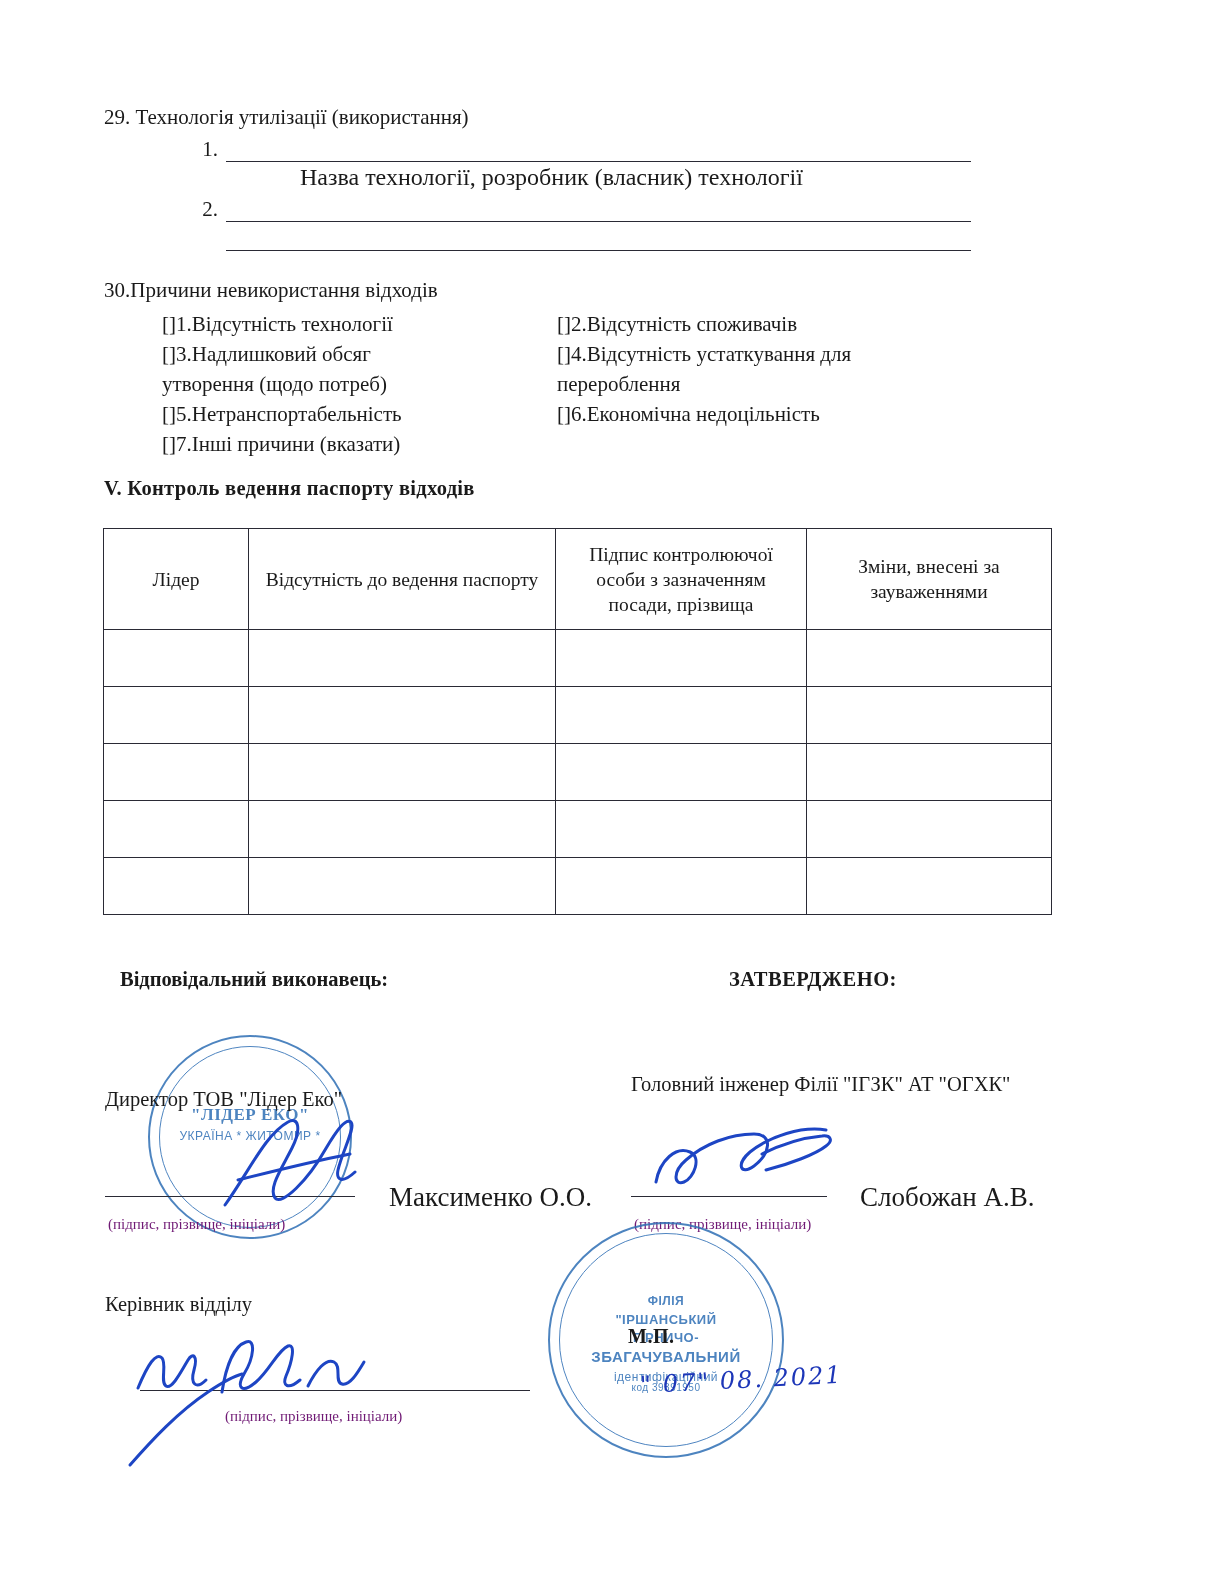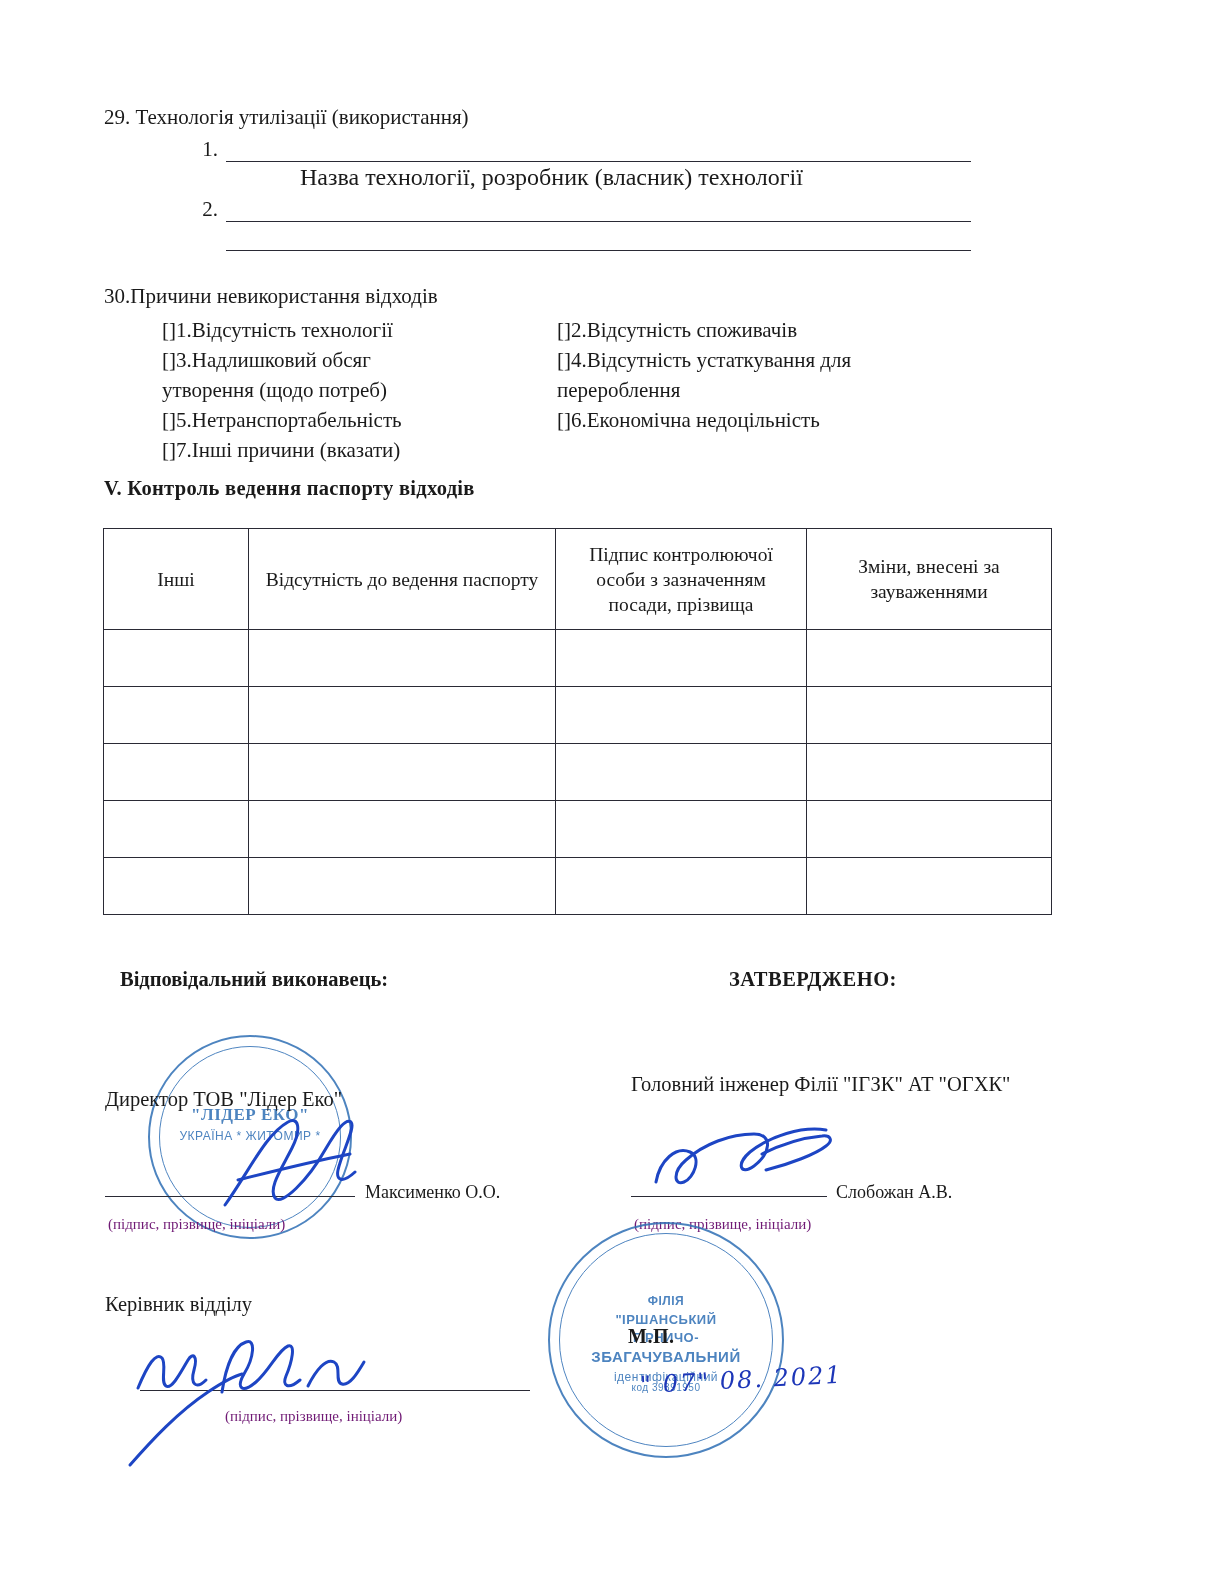--- a/index.html
+++ b/index.html
@@ -51,21 +51,21 @@
   .rule.short { max-width: 745px; }
   .caption-under {
     margin-left: 196px;
     font-size: 24px;
     margin-top: 2px;
   }
 
   .sec30 {
     position: absolute;
     left: 104px;
-    top: 284px;
+    top: 278px;
     width: 980px;
   }
   .sec30 .hdr {
     font-size: 21px;
   }
   .opts {
     margin-top: 6px;
     position: relative;
     display: grid;
     grid-template-columns: 395px 420px;
@@ -144,21 +144,22 @@
     position: absolute;
     font-size: 15px;
     color: #701a75;
   }
   .sc1 { left: 108px; top: 1216px; }
   .sc2 { left: 634px; top: 1216px; }
   .sc3 { left: 225px; top: 1408px; }
 
   .signame {
     position: absolute;
-    font-size: 18px;
+    font-size: 27px;
+    margin-left: 24px;
   }
   .sn1 { left: 365px; top: 1182px; }
   .sn2 { left: 836px; top: 1182px; }
 
   .mp {
     position: absolute;
     left: 628px;
     top: 1325px;
     font-size: 20px;
     font-weight: bold;
@@ -259,21 +260,21 @@
       <div class="opt">[]7.Інші причини (вказати)</div>
       <div class="opt"></div>
     </div>
   </div>
 
   <div class="sec5-title">V. Контроль ведення паспорту відходів</div>
 
   <table class="ctrl">
     <thead>
       <tr>
-        <th class="col1">Інші</th>
+        <th class="col1">Лідер</th>
         <th class="col2">Відсутність до ведення паспорту</th>
         <th class="col3">Підпис контролюючої особи з зазначенням посади, прізвища</th>
         <th class="col4">Зміни, внесені за зауваженнями</th>
       </tr>
     </thead>
     <tbody>
       <tr>
         <td></td>
         <td></td>
         <td></td>

